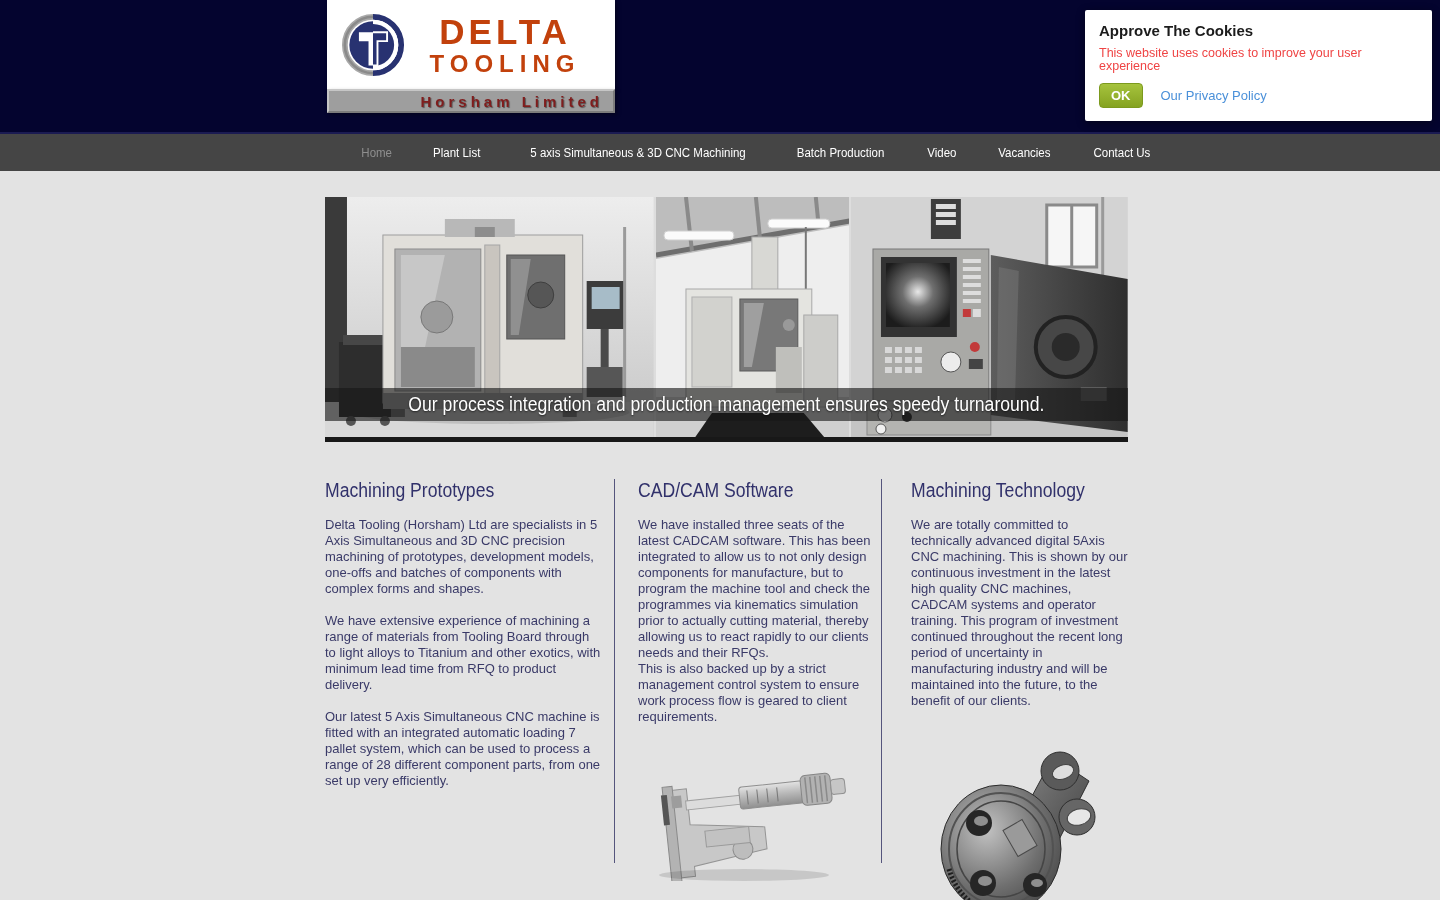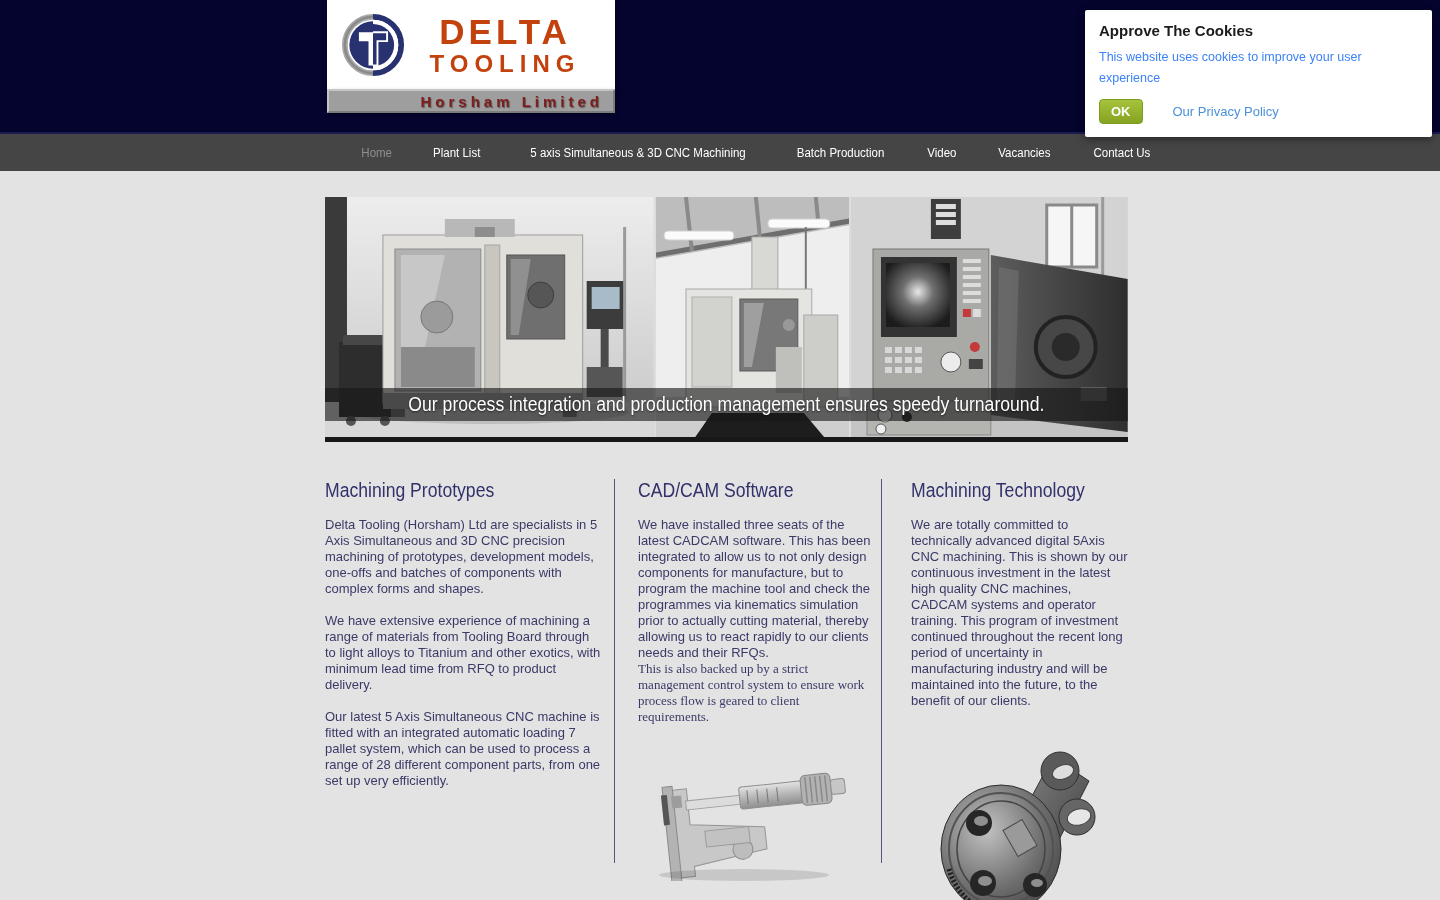--- a/index.html
+++ b/index.html
@@ -15,22 +15,22 @@
   .logo-words .l1 { font-size:35px; font-weight:bold; letter-spacing:4px; }
   .logo-words .l2 { font-size:24px; font-weight:bold; letter-spacing:6px; margin-top:3px; }
   .logo-banner { height:24px; background:#9e9e9e; border:2px solid #7c7c7c; border-top-color:#c6c6c6; border-left-color:#c6c6c6;
     color:#7f1d1d; font-weight:bold; font-size:15px; letter-spacing:4px; text-align:right; padding:2px 10px 0 0;
     text-shadow:1px 1px 1px rgba(0,0,0,0.45); box-shadow:2px 2px 4px rgba(0,0,0,0.35); }
 
   
   .cookie-box { position:absolute; top:10px; right:8px; width:347px; background:#ffffff; border-radius:2px;
     box-shadow:0 2px 8px rgba(0,0,0,0.45); padding:12px 14px 13px 14px; z-index:20; }
   .cookie-title { font-size:15px; font-weight:bold; color:#1c1c1c; margin-bottom:6px; }
-  .cookie-msg { font-size:12.5px; color:#3b82f6; line-height:21px; margin-bottom:10px;margin-top:8px; }
-  .cookie-actions { display:flex; align-items:center; gap:30px; }
+  .cookie-msg { font-size:12.5px; color:#ef4444; line-height:13px; margin-bottom:10px;margin-top:8px; }
+  .cookie-actions { display:flex; align-items:center; gap:18px; }
   .ok-btn { background:linear-gradient(#a6c33d,#85a321); border:1px solid #7c9a1e; border-radius:4px;
     color:#ffffff; font-weight:bold; font-size:13px; padding:4px 11px; cursor:pointer; }
   .privacy-link { color:#4a90d9; font-size:13px; text-decoration:none; cursor:pointer; }
 
   
   .main-nav { width:100%; height:37px; background:#454545; display:flex; align-items:center; padding-left:341px; }
   .nav-item { color:#ffffff; font-size:12.5px; padding:0 19px; cursor:pointer; white-space:nowrap;
     display:inline-block; transform:scaleX(0.92); transform-origin:center; }
   .nav-item.active { color:#8f8f8f; }
 
@@ -49,21 +49,21 @@
   
   .columns { margin-top:37px; display:flex; position:relative; }
   .vdivider { width:1px; height:384px; background:#55557d; flex:0 0 auto; }
   .col { color:#3a3a68; }
   .col1 { width:289px; padding-right:12px; }
   .col2 { width:266px; padding-left:23px; padding-right:8px; }
   .col3 { width:246px; padding-left:29px; }
   .col-heading { color:#31316b; font-size:20px; margin-bottom:15px; white-space:nowrap; display:inline-block;
     transform:scaleX(0.88); transform-origin:left center; letter-spacing:0px; }
   .col p { font-size:13px; line-height:16px; margin-bottom:16px; }
-  .col p.tight { margin-bottom:0; margin-top:-16px;font-family:Liberation Serif, serif; }
+  .col p.tight { margin-bottom:0; margin-top:-16px; }
   .col-image { margin-top:6px; }
   .col2 .col-image { margin-left:6px; }
   .col3 .col-image { margin-left:16px; margin-top:14px; }
 </style>
 </head>
 <body>
 
 <div class="site-header">
 
   <div class="logo-block">

